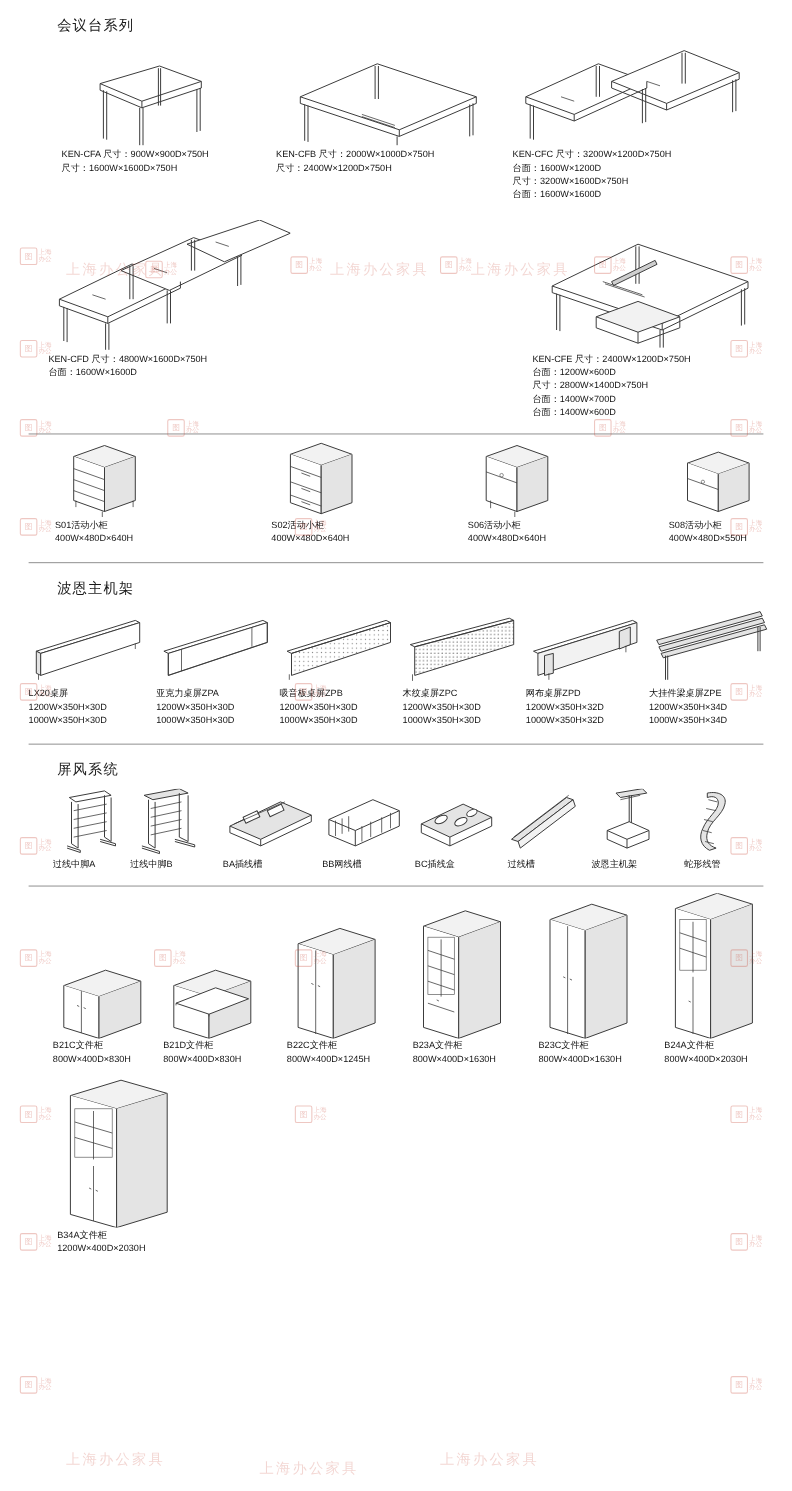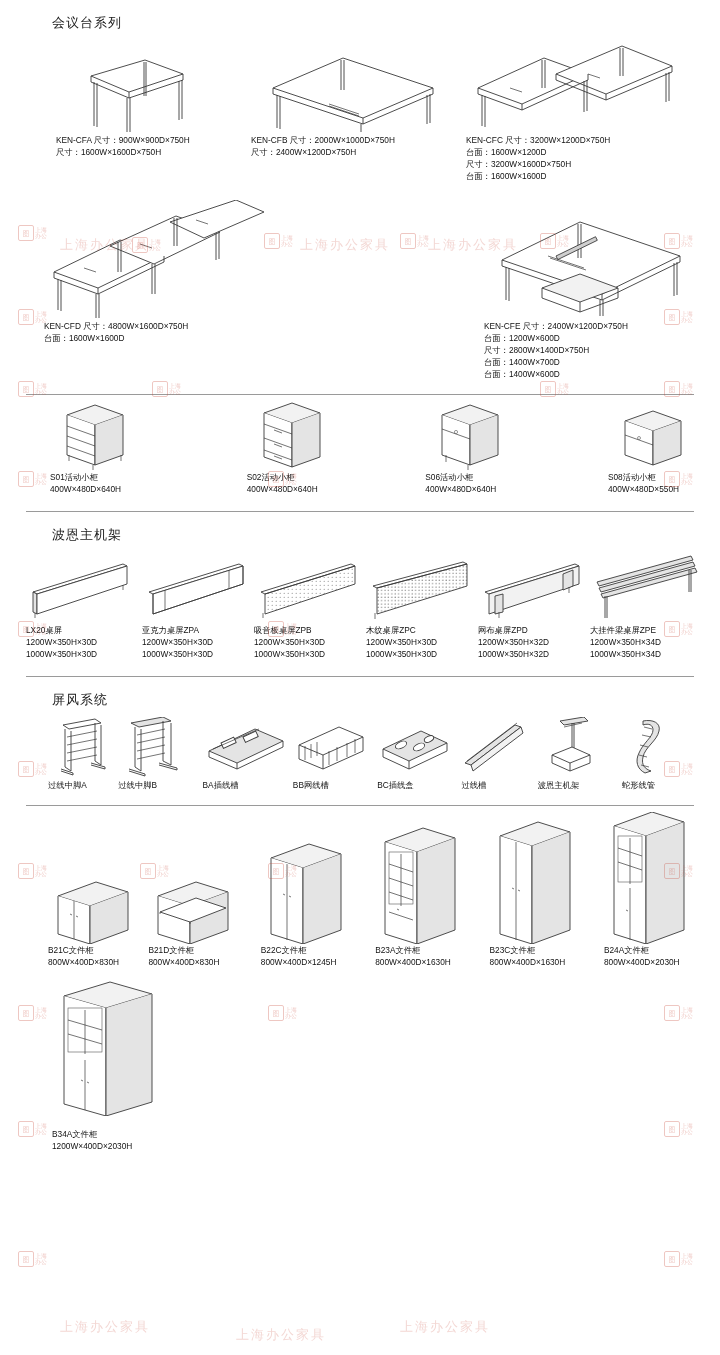--- a/index.html
+++ b/index.html
@@ -775,21 +775,21 @@
             <line class="ln2" x1="24" y1="76" x2="24" y2="128"></line>
             <line class="ln2" x1="20" y1="98" x2="22" y2="99"></line>
           </svg>
         </div>
         <div class="caption">B24A文件柜
 800W×400D×2030H</div>
       </div>
     </div>
 
     <div class="row" style="margin-top:12px; align-items:flex-end;">
-      <div class="item" style="width:140px; padding-left:26px;gap:12px;">
+      <div class="item" style="width:140px; padding-left:26px;">
         <div class="art" style="height:136px; width:120px; align-items:flex-end;">
           <svg width="116" height="136" viewBox="0 0 116 136">
             <polygon class="fillg" points="10,16 56,2 98,14 52,28"></polygon>
             <polyline class="fillw" points="10,16 10,124 52,136 52,28"></polyline>
             <polyline class="fillgg" points="52,28 52,136 98,122 98,14"></polyline>
             <rect class="thin" x="14" y="28" width="34" height="44"></rect>
             <line class="ln2" x1="31" y1="30" x2="31" y2="74"></line>
             <line class="ln2" x1="14" y1="40" x2="48" y2="50"></line>
             <line class="ln2" x1="14" y1="54" x2="48" y2="64"></line>
             <line class="ln2" x1="31" y1="80" x2="31" y2="130"></line>

